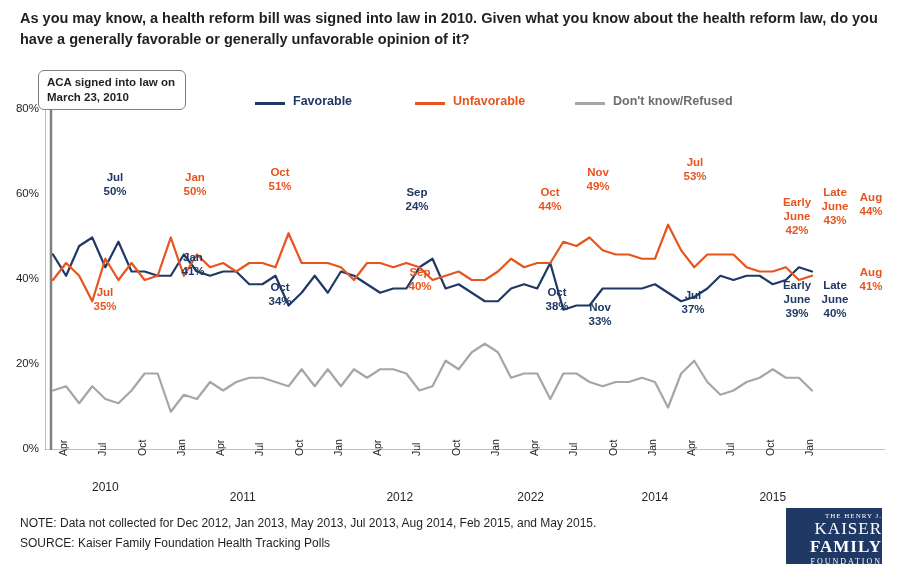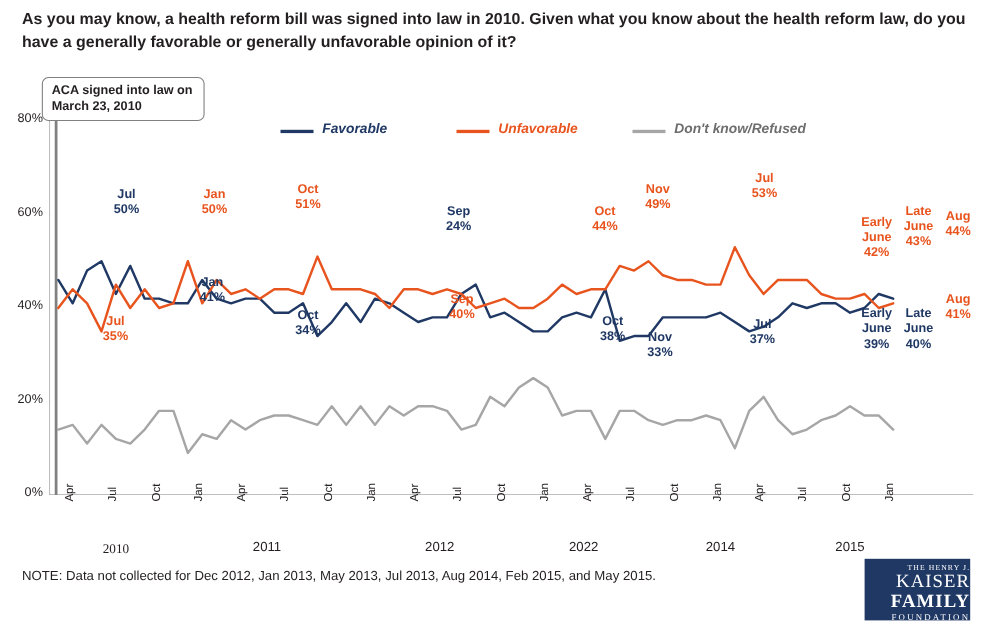--- a/index.html
+++ b/index.html
@@ -44,24 +44,23 @@
     font-size: 11.5px;
     color: #231f20;
     text-align: right;
     width: 34px;
     left: -40px;
   }
   
   #legend {
     position: absolute;
     left: 255px;
-    top: 110px;
+    top: 94px;
     width: 470px;
     height: 20px;
-    font-style: italic;
   }
   .leg-item {
     position: absolute;
     font-size: 12.5px;
     font-weight: bold;
     white-space: nowrap;
   }
   .leg-line {
     position: absolute;
     width: 30px;
@@ -353,29 +352,30 @@
           <div>40%</div>
         </div>
         <div class="ann unfav" style="left: 802px; top: 155px; width: 48px;">
           <div>Aug</div>
           <div>41%</div>
         </div>
       </div>
   </div>
 
   <div id="yearlabels">
-      <div class="yearlabel" style="left: 65.3448px; top: 492px; width: 80px; font-family: Liberation Serif, serif;">2010</div>
+      <div class="yearlabel" style="left: 65.3448px; top: 480px; width: 80px;">2010</div>
       <div class="yearlabel" style="left: 202.75px; top: 490px; width: 80px;">2011</div>
       <div class="yearlabel" style="left: 359.784px; top: 490px; width: 80px;">2012</div>
       <div class="yearlabel" style="left: 490.647px; top: 490px; width: 80px;">2022</div>
       <div class="yearlabel" style="left: 614.966px; top: 490px; width: 80px;">2014</div>
       <div class="yearlabel" style="left: 732.741px; top: 490px; width: 80px;">2015</div>
     </div>
 
   <div class="note" id="note1">NOTE: Data not collected for Dec 2012, Jan 2013, May 2013, Jul 2013, Aug 2014, Feb 2015, and May 2015.</div>
+  <div class="note" id="note2">SOURCE: Kaiser Family Foundation Health Tracking Polls</div>
 
   <div id="logo">
     <div class="l1">THE HENRY J.</div>
     <div class="l2">KAISER</div>
     <div class="l3">FAMILY</div>
     <div class="l4">FOUNDATION</div>
   </div>
 
 </div>
 

